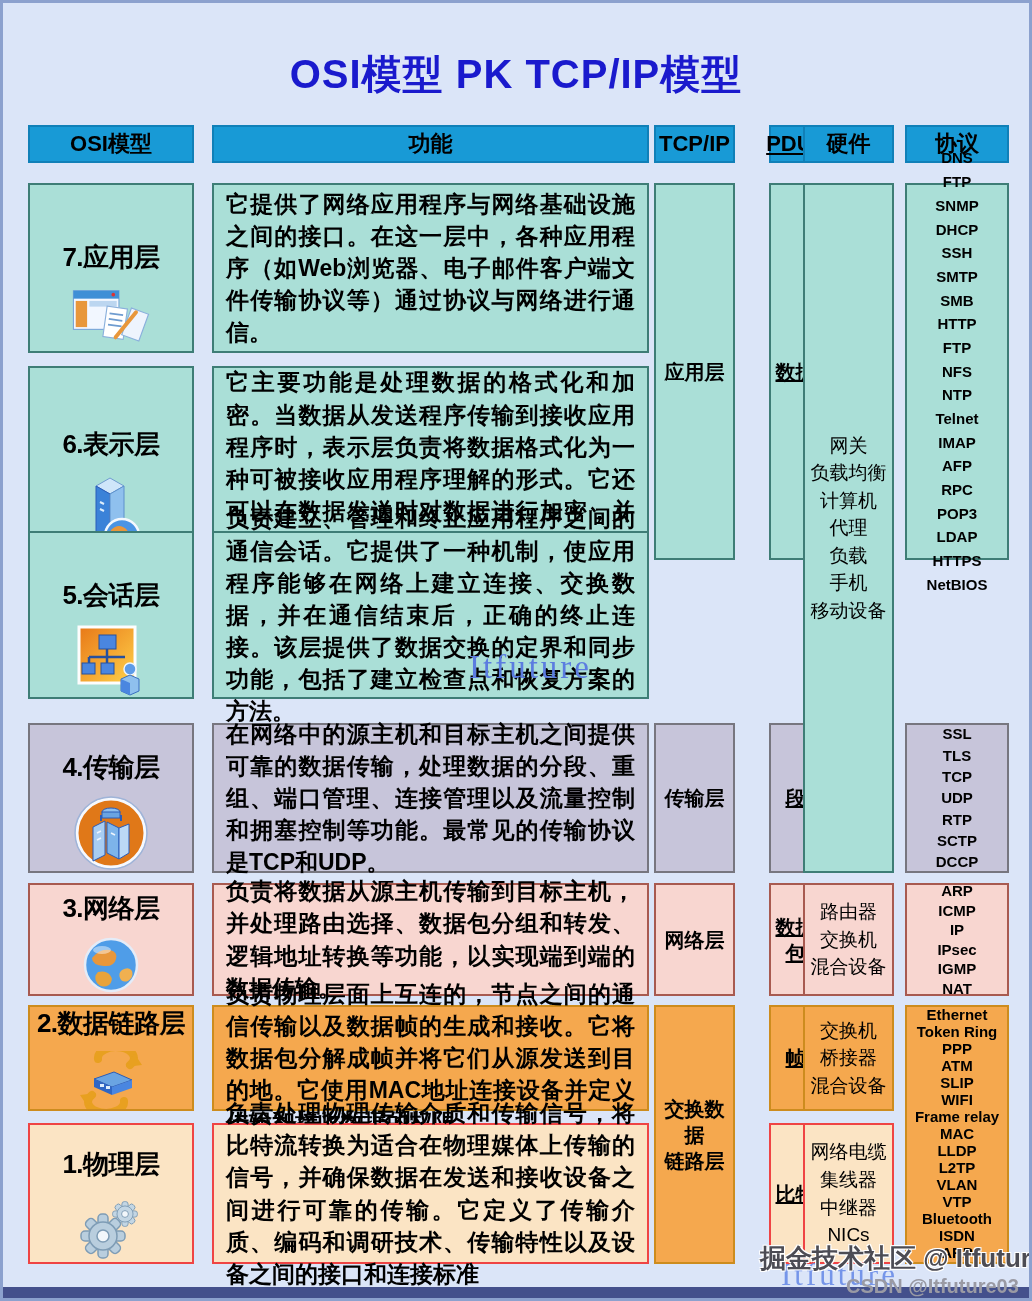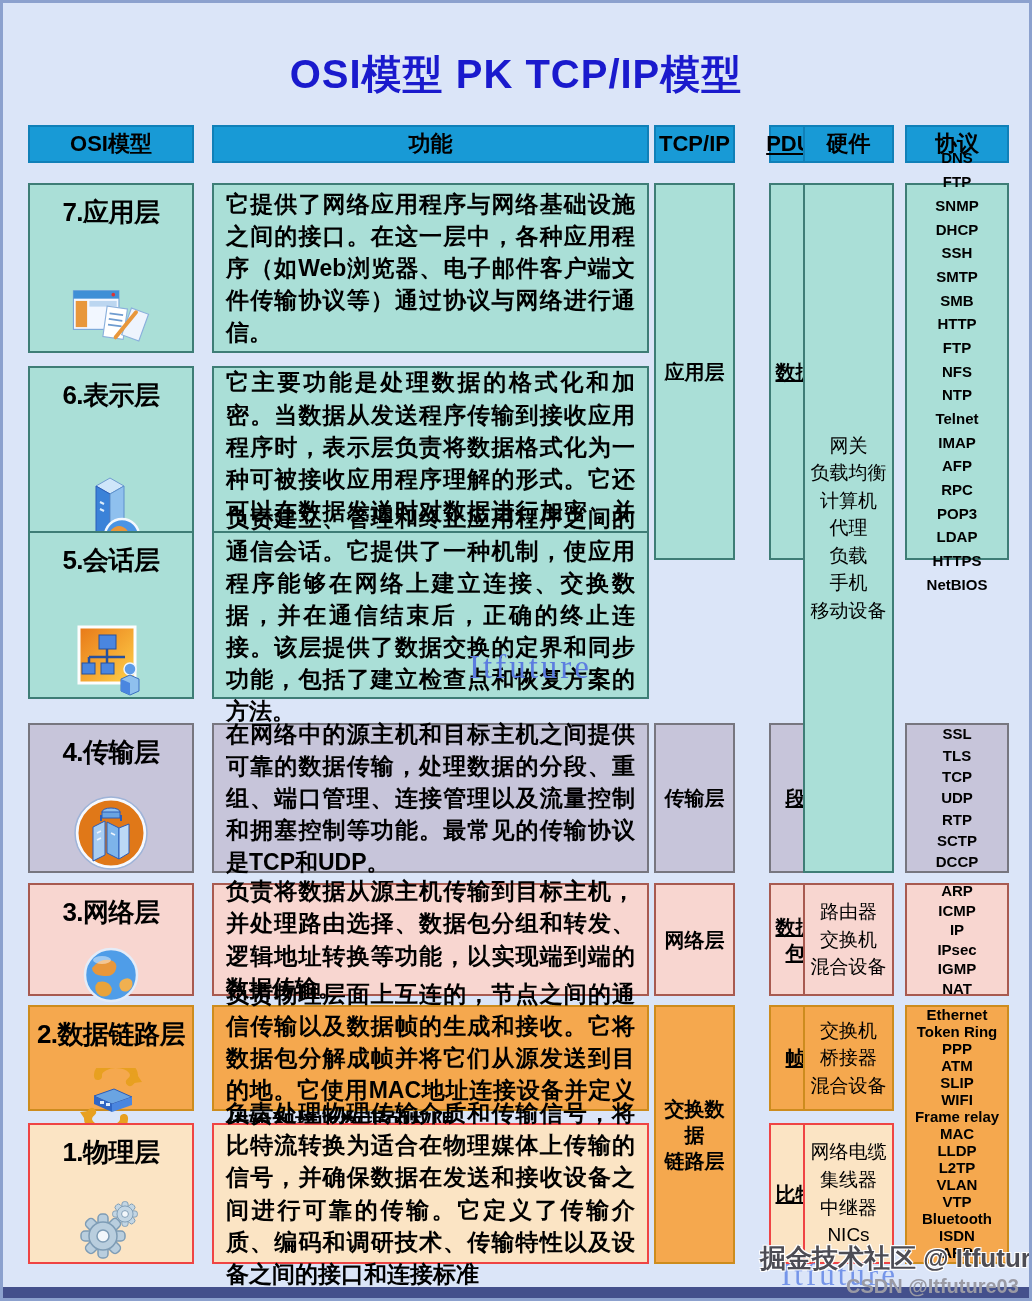--- a/index.html
+++ b/index.html
@@ -46,21 +46,21 @@
   .span75 { top:180px;  height:377px; }
   .span74 { top:180px;  height:690px; }
   .span21 { top:1002px; height:259px; }
 
   .teal   { background:#aadfd7; border:2px solid #3e7d76; }
   .lav    { background:#c7c5da; border:2px solid #77767f; }
   .pink   { background:#f8d6d0; border:2px solid #a85a50; }
   .orange { background:#f5a84e; border:2px solid #cd8c1e; }
   .peach  { background:#fbe4c4; border:2px solid #ef4444; }
 
-  .label-cell { flex-direction:column; justify-content:space-between; padding-top:10px; gap:16px; }
+  .label-cell { flex-direction:column; justify-content:flex-end; padding-top:10px; gap:10px; }
   .layer-name { font-size:26px; font-weight:bold; letter-spacing:-0.5px; white-space:nowrap; }
   .func-cell  { padding:8px 12px; }
   .func-text  { font-size:23px; font-weight:bold; line-height:1.4; text-align:justify; margin:0; }
 
   .mid-label  { font-size:20px; font-weight:bold; text-align:center; white-space:pre-line; line-height:1.3; }
   .hw-list    { font-size:19px; font-weight:normal; text-align:center; white-space:pre-line; line-height:1.45; }
   .proto-list { font-size:15px; font-weight:bold; text-align:center; white-space:pre-line; }
   .lh-app   { line-height:1.58; }
   .lh-trans { line-height:1.42; }
   .lh-net   { line-height:1.3;  }

